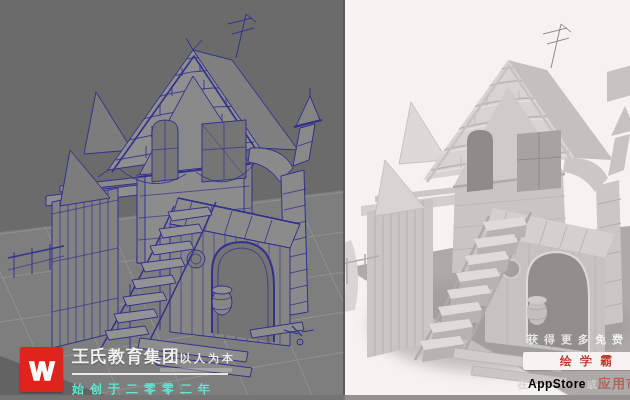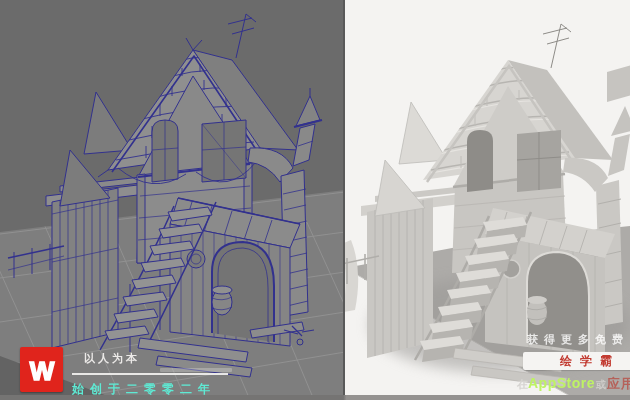--- a/index.html
+++ b/index.html
@@ -21,21 +21,21 @@
   
   .brand{position:absolute;left:20px;top:347px;display:flex;z-index:10;}
   .logo{
     width:43px;height:45px;border-radius:2px;background:#e0241c;
     display:flex;align-items:center;justify-content:center;
     box-shadow:0 1px 2px rgba(0,0,0,.35);
   }
   .brand-text{margin-left:9px;color:#f2f1ef;}
   .brand-row1{display:flex;align-items:flex-end;height:18px;}
   .company{font-size:17px;font-weight:bold;letter-spacing:1px;line-height:17px;text-shadow:0 1px 1px rgba(0,0,0,.3);white-space:nowrap;}
-  .tagline{font-size:11px;font-weight:bold;letter-spacing:3px;margin-left:12px;line-height:13px;color:#eceae8;white-space:nowrap;}
+  .tagline{font-size:11px;font-weight:bold;letter-spacing:3px;line-height:13px;color:#eceae8;white-space:nowrap;}
   .fineprint-smudge{width:72px;height:4px;margin:3px 0 1px 88px;background:rgba(222,220,217,.35);border-radius:1px;}
   .brand-divider{width:156px;height:2px;background:#efeeec;margin:1px 0 6px 0;opacity:.95;}
   .founded{font-size:12px;font-weight:bold;letter-spacing:6px;color:#5eead4;white-space:nowrap;}
 
   
   .promo{position:absolute;left:517px;top:333px;width:200px;z-index:10;}
   .promo-line1{
     margin-left:10px;font-size:11px;font-weight:bold;letter-spacing:6px;
     color:rgba(255,255,255,.8);white-space:nowrap;line-height:13px;
   }
@@ -43,21 +43,21 @@
     margin-top:6px;margin-left:6px;width:170px;height:18px;border-radius:2px;
     background:#f5f4f2;display:flex;align-items:center;
     box-shadow:0 1px 1px rgba(0,0,0,.15);
   }
   .app-name{
     padding-left:37px;font-size:12px;font-weight:bold;letter-spacing:8px;
     color:#c23b31;white-space:nowrap;line-height:14px;
   }
   .promo-line3{margin-top:4px;white-space:nowrap;color:#d8d6d3;}
   .p-pre{font-size:11px;font-weight:bold;color:#d6d4d1;vertical-align:baseline;}
-  .p-store{font-size:14px;font-weight:bold;color:#bef264;letter-spacing:.5px;}
+  .p-store{font-size:12px;font-weight:bold;color:#000000;letter-spacing:.5px;}
   .p-mid{font-size:10px;font-weight:bold;color:#cfcdca;margin:0 1px;}
   .p-suf{font-size:13px;font-weight:bold;color:#b5625a;letter-spacing:1px;}
 </style>
 </head>
 <body>
 
 <div class="stage">
 
   <div class="vp-left">
     <svg width="345" height="400" viewBox="0 0 345 400">
@@ -409,20 +409,21 @@
   <div class="bottom-strip"></div>
 
   <div class="brand">
     <div class="logo">
       <svg width="40" height="40" viewBox="0 0 40 40">
         <text x="20" y="30" text-anchor="middle" font-size="26" font-weight="bold" font-family="Liberation Sans, DejaVu Sans, sans-serif" fill="#ffffff" stroke="#ffffff" stroke-width="1.6">W</text>
       </svg>
     </div>
     <div class="brand-text">
       <div class="brand-row1">
+        <span class="company">王氏教育集团</span>
         <span class="tagline">以人为本</span>
       </div>
       <div class="fineprint-smudge"></div>
       <div class="brand-divider"></div>
       <div class="founded">始创于二零零二年</div>
     </div>
   </div>
 
   <div class="promo">
     <div class="promo-line1">获得更多免费</div>

